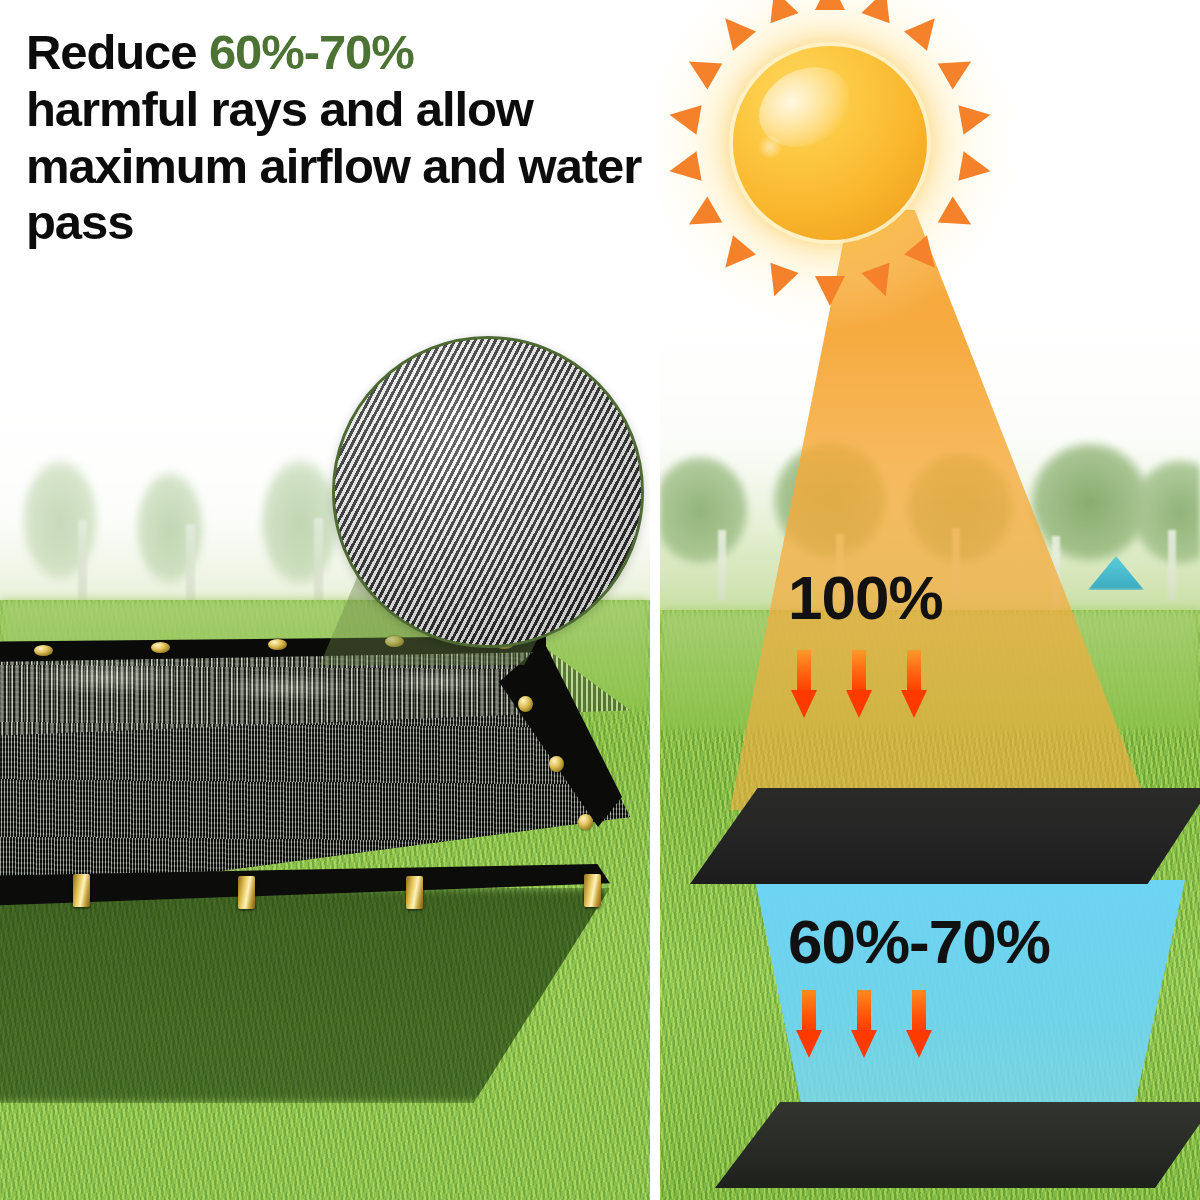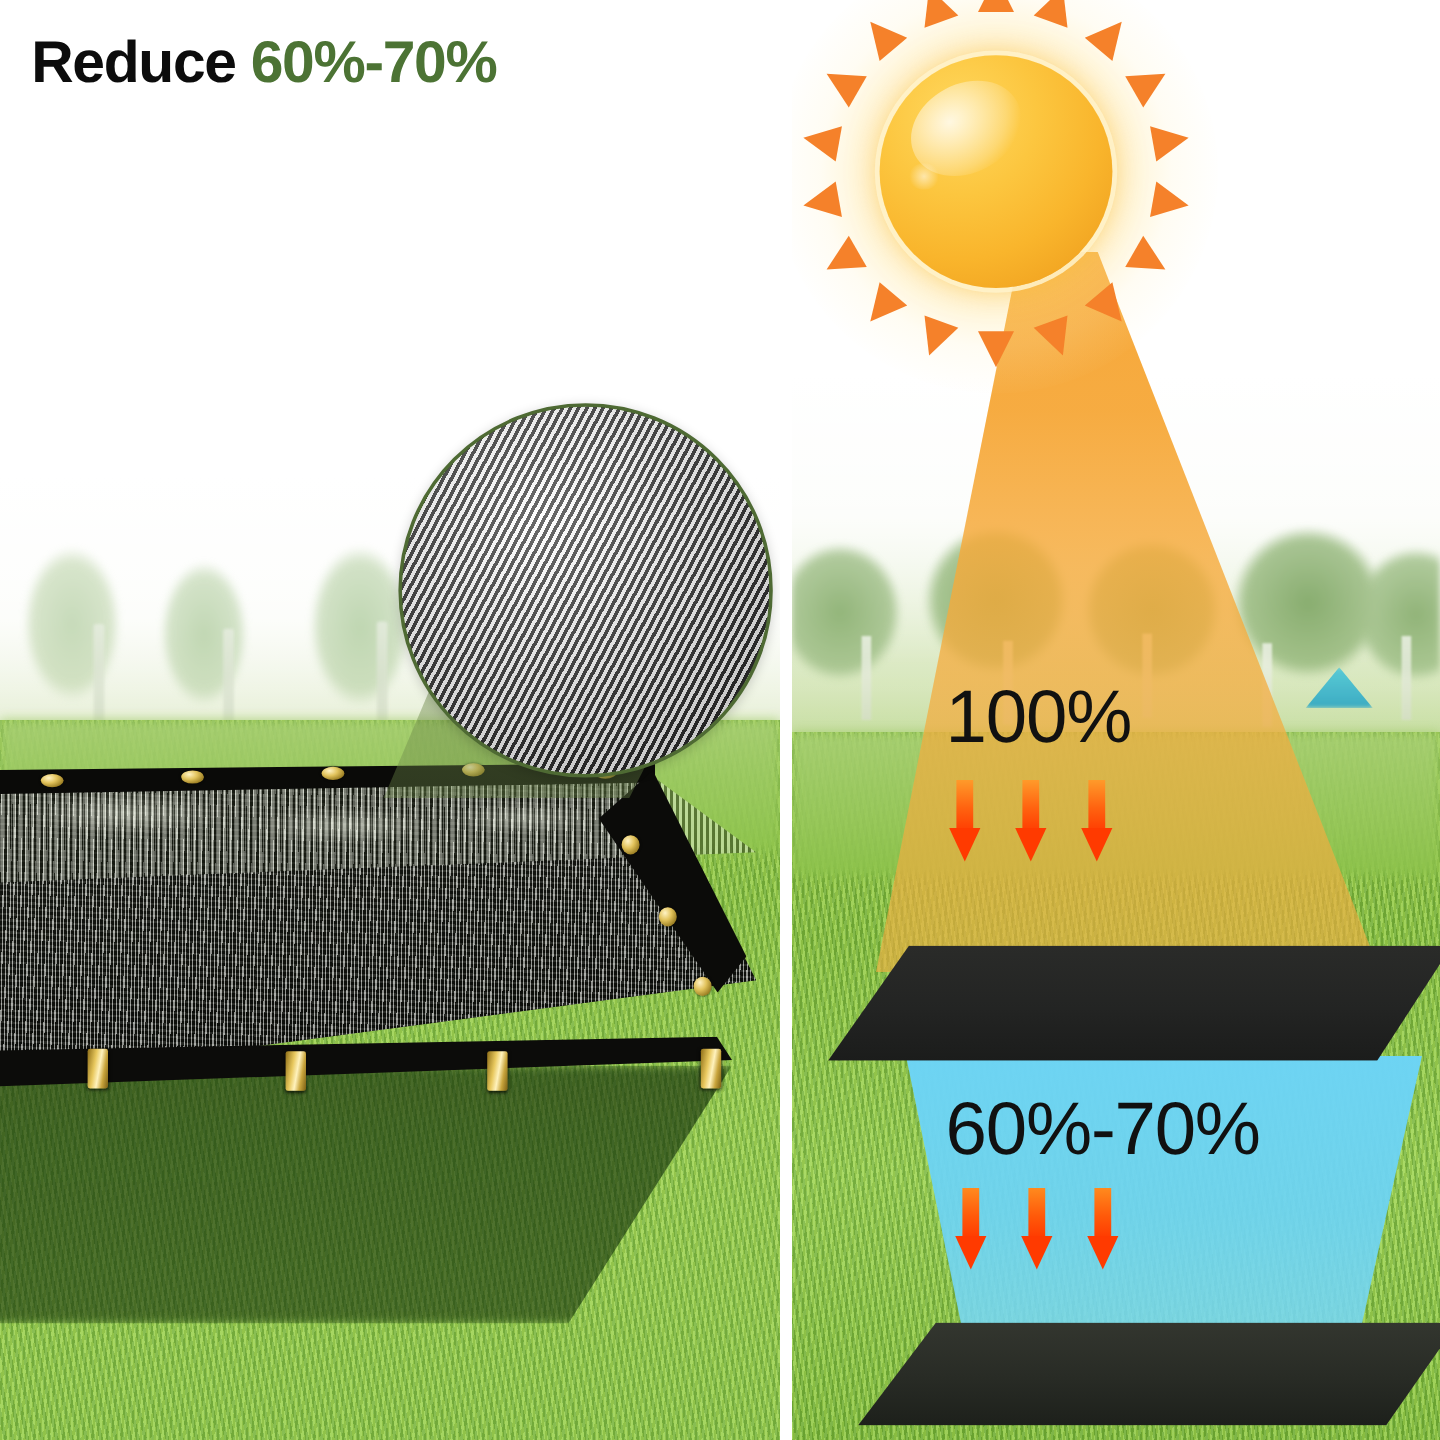--- a/index.html
+++ b/index.html
@@ -140,21 +140,21 @@
 
   
   #slab-upper{position:absolute;left:30px;top:788px;width:520px;height:96px;z-index:10;
      background:linear-gradient(180deg,#2a2b29 0%,#232423 55%,#1b1c1b 100%);
      clip-path:polygon(13% 0%,100% 0%,88% 100%,0% 100%);}
   #slab-lower{position:absolute;left:55px;top:1102px;width:500px;height:86px;z-index:10;
      background:linear-gradient(180deg,#33362f 0%,#282b25 55%,#1d201b 100%);
      clip-path:polygon(13% 0%,100% 0%,88% 100%,0% 100%);}
 
   
-  .pct-label{position:absolute;z-index:14;color:#111;font-weight:400;letter-spacing:-1px;
+  .pct-label{position:absolute;z-index:14;color:#111;font-weight:700;letter-spacing:-1px;
      font-family:"Liberation Sans","DejaVu Sans",sans-serif;}
   #label-100{left:128px;top:562px;font-size:62px;}
   #label-6070{left:128px;top:906px;font-size:62px;}
 
   
   .arrow-group{position:absolute;z-index:14;display:flex;gap:29px;}
   #arrows-upper{left:131px;top:650px;}
   #arrows-lower{left:136px;top:990px;}
   .arrow{position:relative;width:26px;height:68px;}
   .arrow .shaft{position:absolute;left:6px;top:0;width:14px;height:42px;
@@ -295,15 +295,16 @@
         </div>
       <div class="arrow">
           <span class="shaft"></span>
           <span class="head"></span>
         </div>
     </div>
   </div>
 
   <div id="headline">
     <span>Reduce </span><span class="hl-green">60%-70%</span><br>
+    <span>harmful rays and allow maximum airflow and water pass</span>
   </div>
 
 </div>
 
 </body></html>

